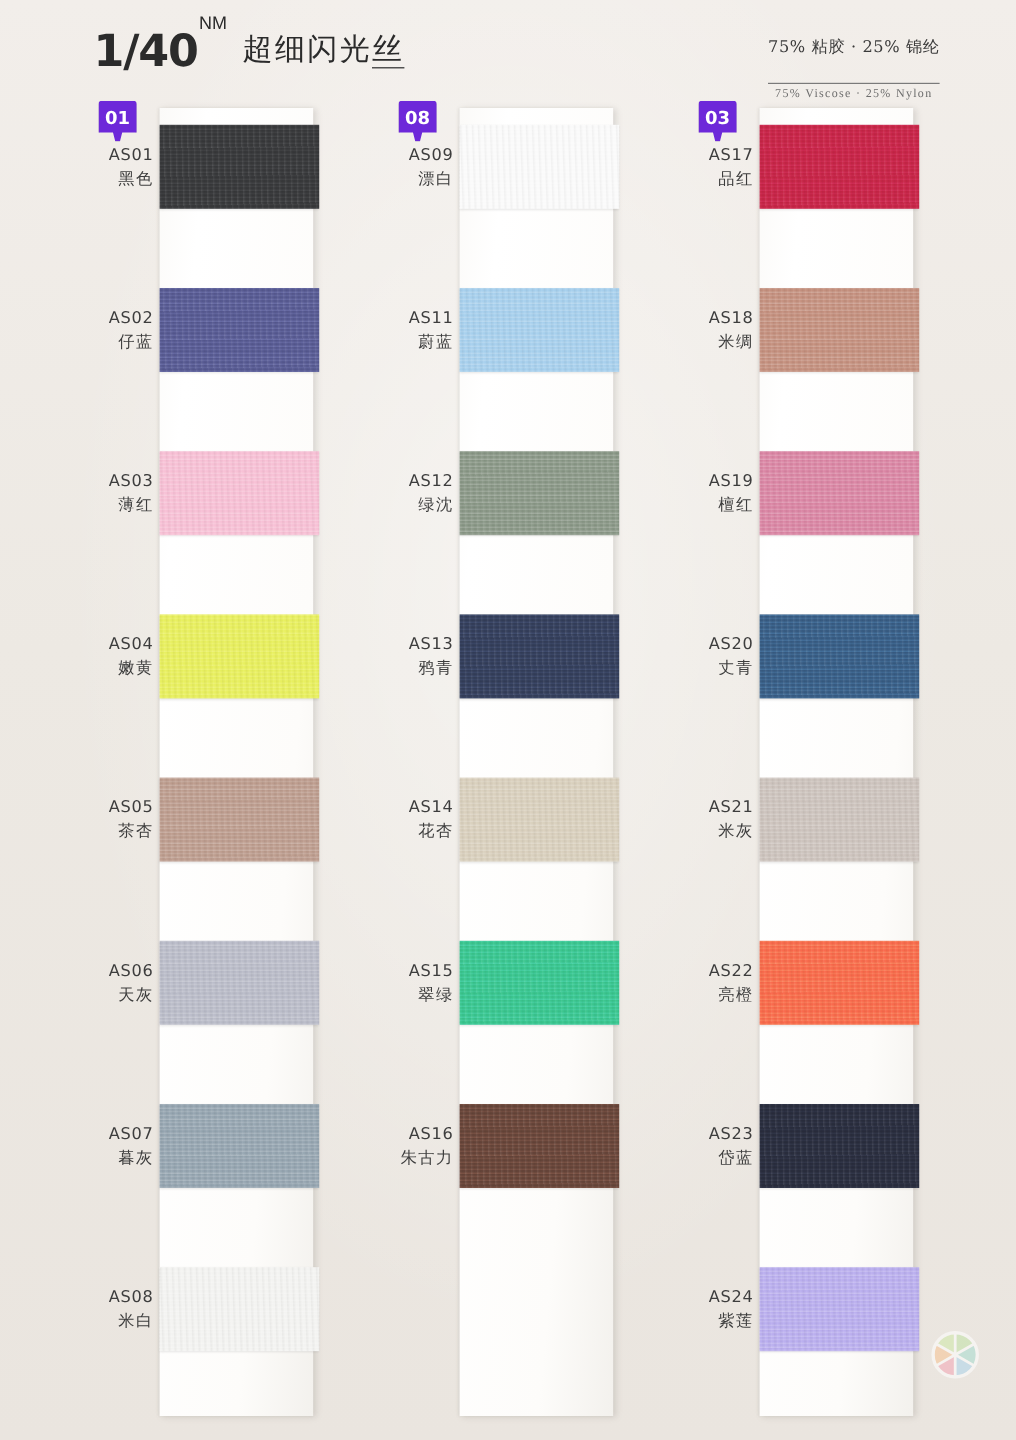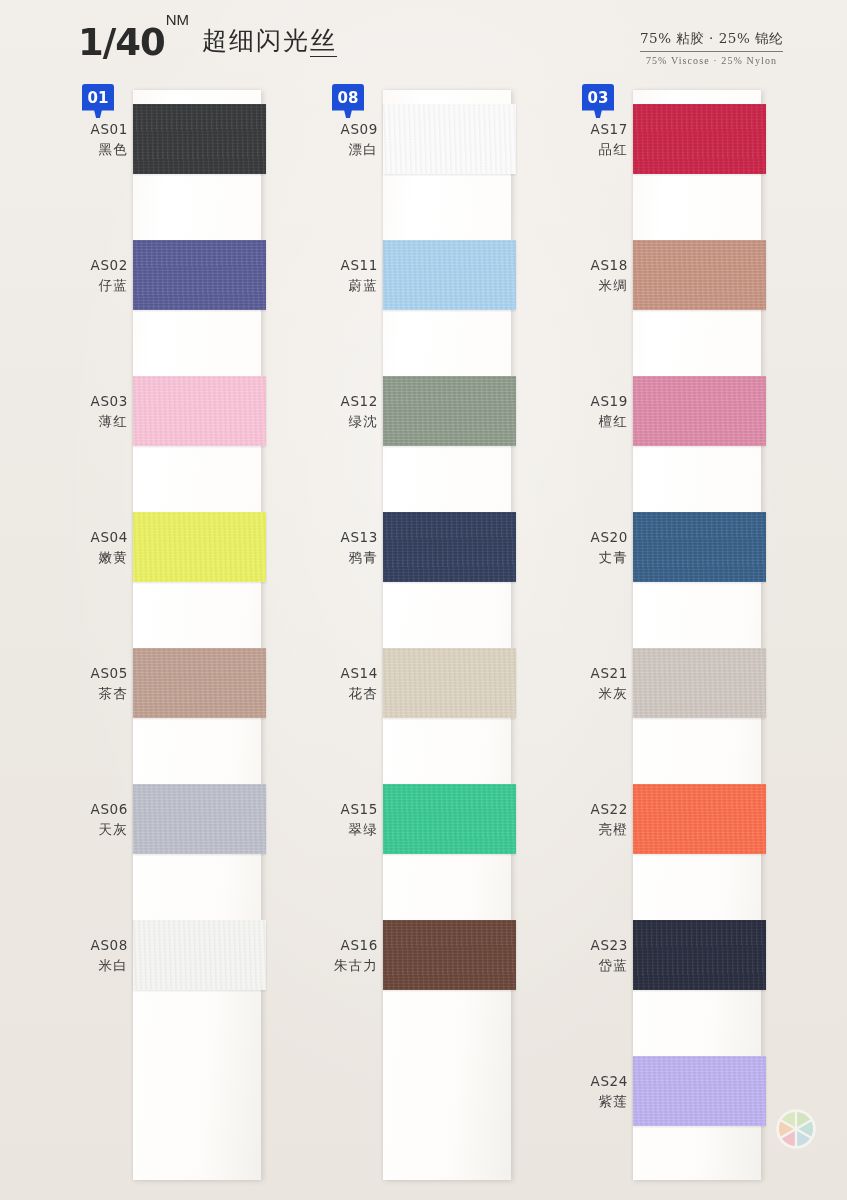--- a/index.html
+++ b/index.html
@@ -36,38 +36,38 @@
     font-family:"DejaVu Sans","Liberation Sans",sans-serif;
     font-size:25px;color:#2b2b2b;margin-left:13px;letter-spacing:2px;
     font-weight:500;
   }
   .title-cn .ul{border-bottom:1.5px solid #2b2b2b;padding-bottom:1px;}
 
   .compo{position:absolute;right:64px;top:30px;text-align:center;}
   .compo-cn{
     font-family:"DejaVu Serif","Liberation Serif",serif;
     font-size:13.5px;color:#3a3a3a;letter-spacing:0.5px;
-    border-bottom:1px solid #7a7a7a;padding-bottom:3px;white-space:nowrap;
+    border-bottom:1px solid #7a7a7a;padding-bottom:21px;white-space:nowrap;
   }
   .compo-en{
     font-family:Liberation Serif, serif;
     font-size:10px;color:#6d6d6d;letter-spacing:1.1px;margin-top:3px;white-space:nowrap;
   }
 
   
   .columns{position:absolute;top:82px;left:0;right:0;bottom:0;}
   .column{position:absolute;top:0;width:270px;}
   .col-1{left:60px;}
   .col-2{left:310px;}
   .col-3{left:560px;}
 
   
   .badge{
     position:absolute;left:22px;top:2px;width:32px;height:34px;
-    background:#1d4ed8;color:#fff;
+    background:#6d28d9;color:#fff;
     font-family:"DejaVu Sans","Liberation Sans",sans-serif;
     font-size:15px;font-weight:bold;
     display:flex;align-items:center;justify-content:center;
     border-radius:3px;
     clip-path:polygon(0 0,100% 0,100% 78%,62% 78%,56% 100%,44% 100%,38% 78%,0 78%);
     padding-bottom:7px;box-sizing:border-box;
     box-shadow:0 1px 2px rgba(0,0,0,0.25);
     z-index:5;
   }
 
@@ -184,20 +184,27 @@
             <span class="lbl-name">茶杏</span>
           </div>
           <div class="swatch" style="background: rgb(192, 161, 147);"></div>
         </div>
         <div class="row">
           <div class="row-label">
             <span class="lbl-code">AS06</span>
             <span class="lbl-name">天灰</span>
           </div>
           <div class="swatch" style="background: rgb(189, 191, 203);"></div>
+        </div>
+        <div class="row">
+          <div class="row-label">
+            <span class="lbl-code">AS07</span>
+            <span class="lbl-name">暮灰</span>
+          </div>
+          <div class="swatch" style="background: rgb(154, 169, 180);"></div>
         </div>
         <div class="row">
           <div class="row-label">
             <span class="lbl-code">AS08</span>
             <span class="lbl-name">米白</span>
           </div>
           <div class="swatch" style="background: rgb(244, 244, 242);"></div>
         </div>
       </div>
   </div>

